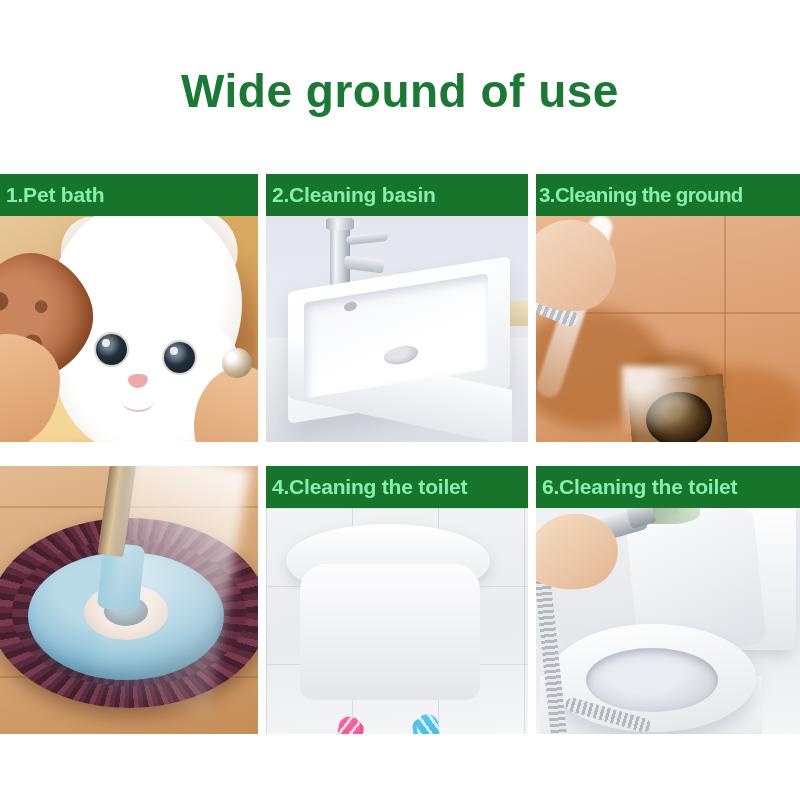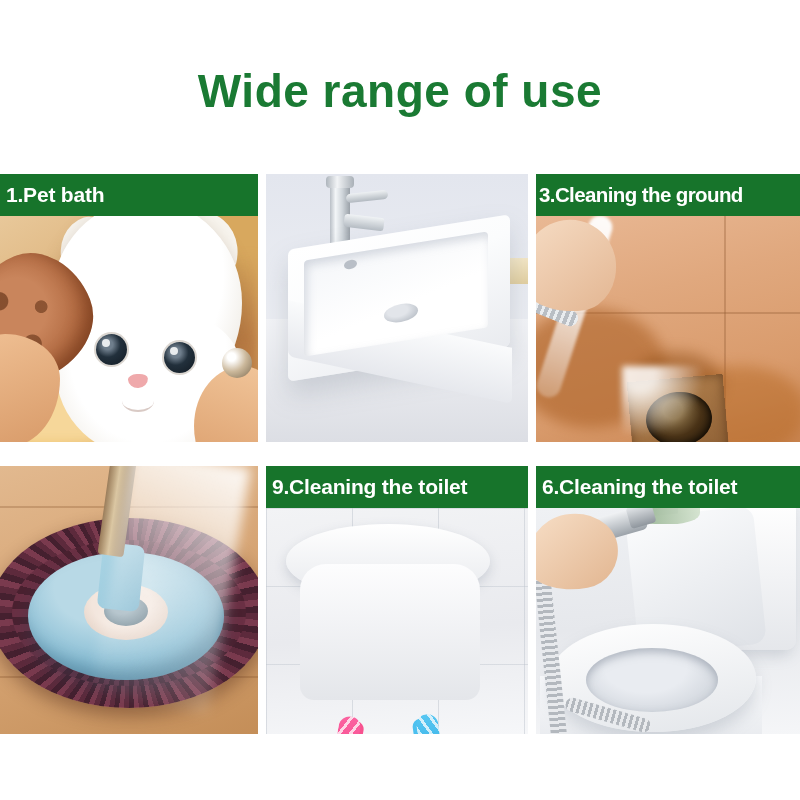--- a/index.html
+++ b/index.html
@@ -26,21 +26,21 @@
     column-gap:8px;
   }
   .cell{position:relative;overflow:hidden;display:flex;flex-direction:column;}
   .cell.r1{grid-row:1;}
   .cell.r2{grid-row:3;}
   .spacer{grid-column:1 / span 3;grid-row:2;background:#fff;}
 
   .bar{
     height:42px;flex:0 0 42px;background:#17742b;
     display:flex;align-items:center;
-    color:#ffffff;font-size:21px;font-weight:bold;
+    color:#86efac;font-size:21px;font-weight:bold;
     padding:0 6px;box-sizing:border-box;white-space:nowrap;
     letter-spacing:-0.2px;
   }
   .bar.tight{font-size:20.5px;letter-spacing:-0.6px;padding:0 3px;}
   .photo{position:relative;flex:1 1 auto;overflow:hidden;}
 
   
   .p1{background:
       radial-gradient(circle at 18% 82%, #f0c87a 0 14%, rgba(240,200,122,0) 40%),
       radial-gradient(circle at 85% 12%, #d8a85e 0 18%, rgba(216,168,94,0) 45%),
@@ -219,21 +219,21 @@
       background:repeating-linear-gradient(90deg,#b3b8be 0 3px,#e8eaed 3px 6px);
       border-radius:7px;transform:rotate(16deg);}
   .leaf6{position:absolute;left:108px;top:-6px;width:56px;height:22px;
       background:linear-gradient(90deg,#8fae8a,#cfe0c9);border-radius:50% 20% 50% 20%;opacity:.85;}
 </style>
 </head>
 <body>
 
 <div class="page">
 
-  <div class="title">Wide range of use</div>
+  <div class="title">Wide ground of use</div>
 
   <div class="grid">
 
     <div class="cell r1">
       <div class="bar">1.Pet bath</div>
       <div class="photo p1">
         <div class="bg-blur"></div>
         <div class="cat-ear-l"></div>
         <div class="cat-ear-r"></div>
         <div class="cat-head"></div>
@@ -247,20 +247,21 @@
         <div class="nose"></div>
         <div class="mouth"></div>
         <div class="sponge"></div>
         <div class="hand1"></div>
         <div class="hand2"></div>
         <div class="bauble"></div>
       </div>
     </div>
 
     <div class="cell r1">
+      <div class="bar">2.Cleaning basin</div>
       <div class="photo p2">
         <div class="wall"></div>
         <div class="counter"></div>
         <div class="towel"></div>
         <div class="faucet-col"></div>
         <div class="faucet-top"></div>
         <div class="faucet-lever"></div>
         <div class="faucet-spout"></div>
         <div class="basin"></div>
         <div class="basin-front"></div>
@@ -297,21 +298,21 @@
         <div class="mop-disc"></div>
         <div class="mop-ring"></div>
         <div class="mop-hub"></div>
         <div class="mop-collar"></div>
         <div class="mop-pole"></div>
         <div class="mop-spray"></div>
       </div>
     </div>
 
     <div class="cell r2">
-      <div class="bar">9.Cleaning the toilet</div>
+      <div class="bar">4.Cleaning the toilet</div>
       <div class="photo p5">
         <div class="tiles"></div>
         <div class="toilet-lid"></div>
         <div class="toilet-body"></div>
         <div class="brush bp">
           <div class="brush-handle"></div>
           <div class="brush-rib"></div>
 
         </div>
         <div class="brush bb">

